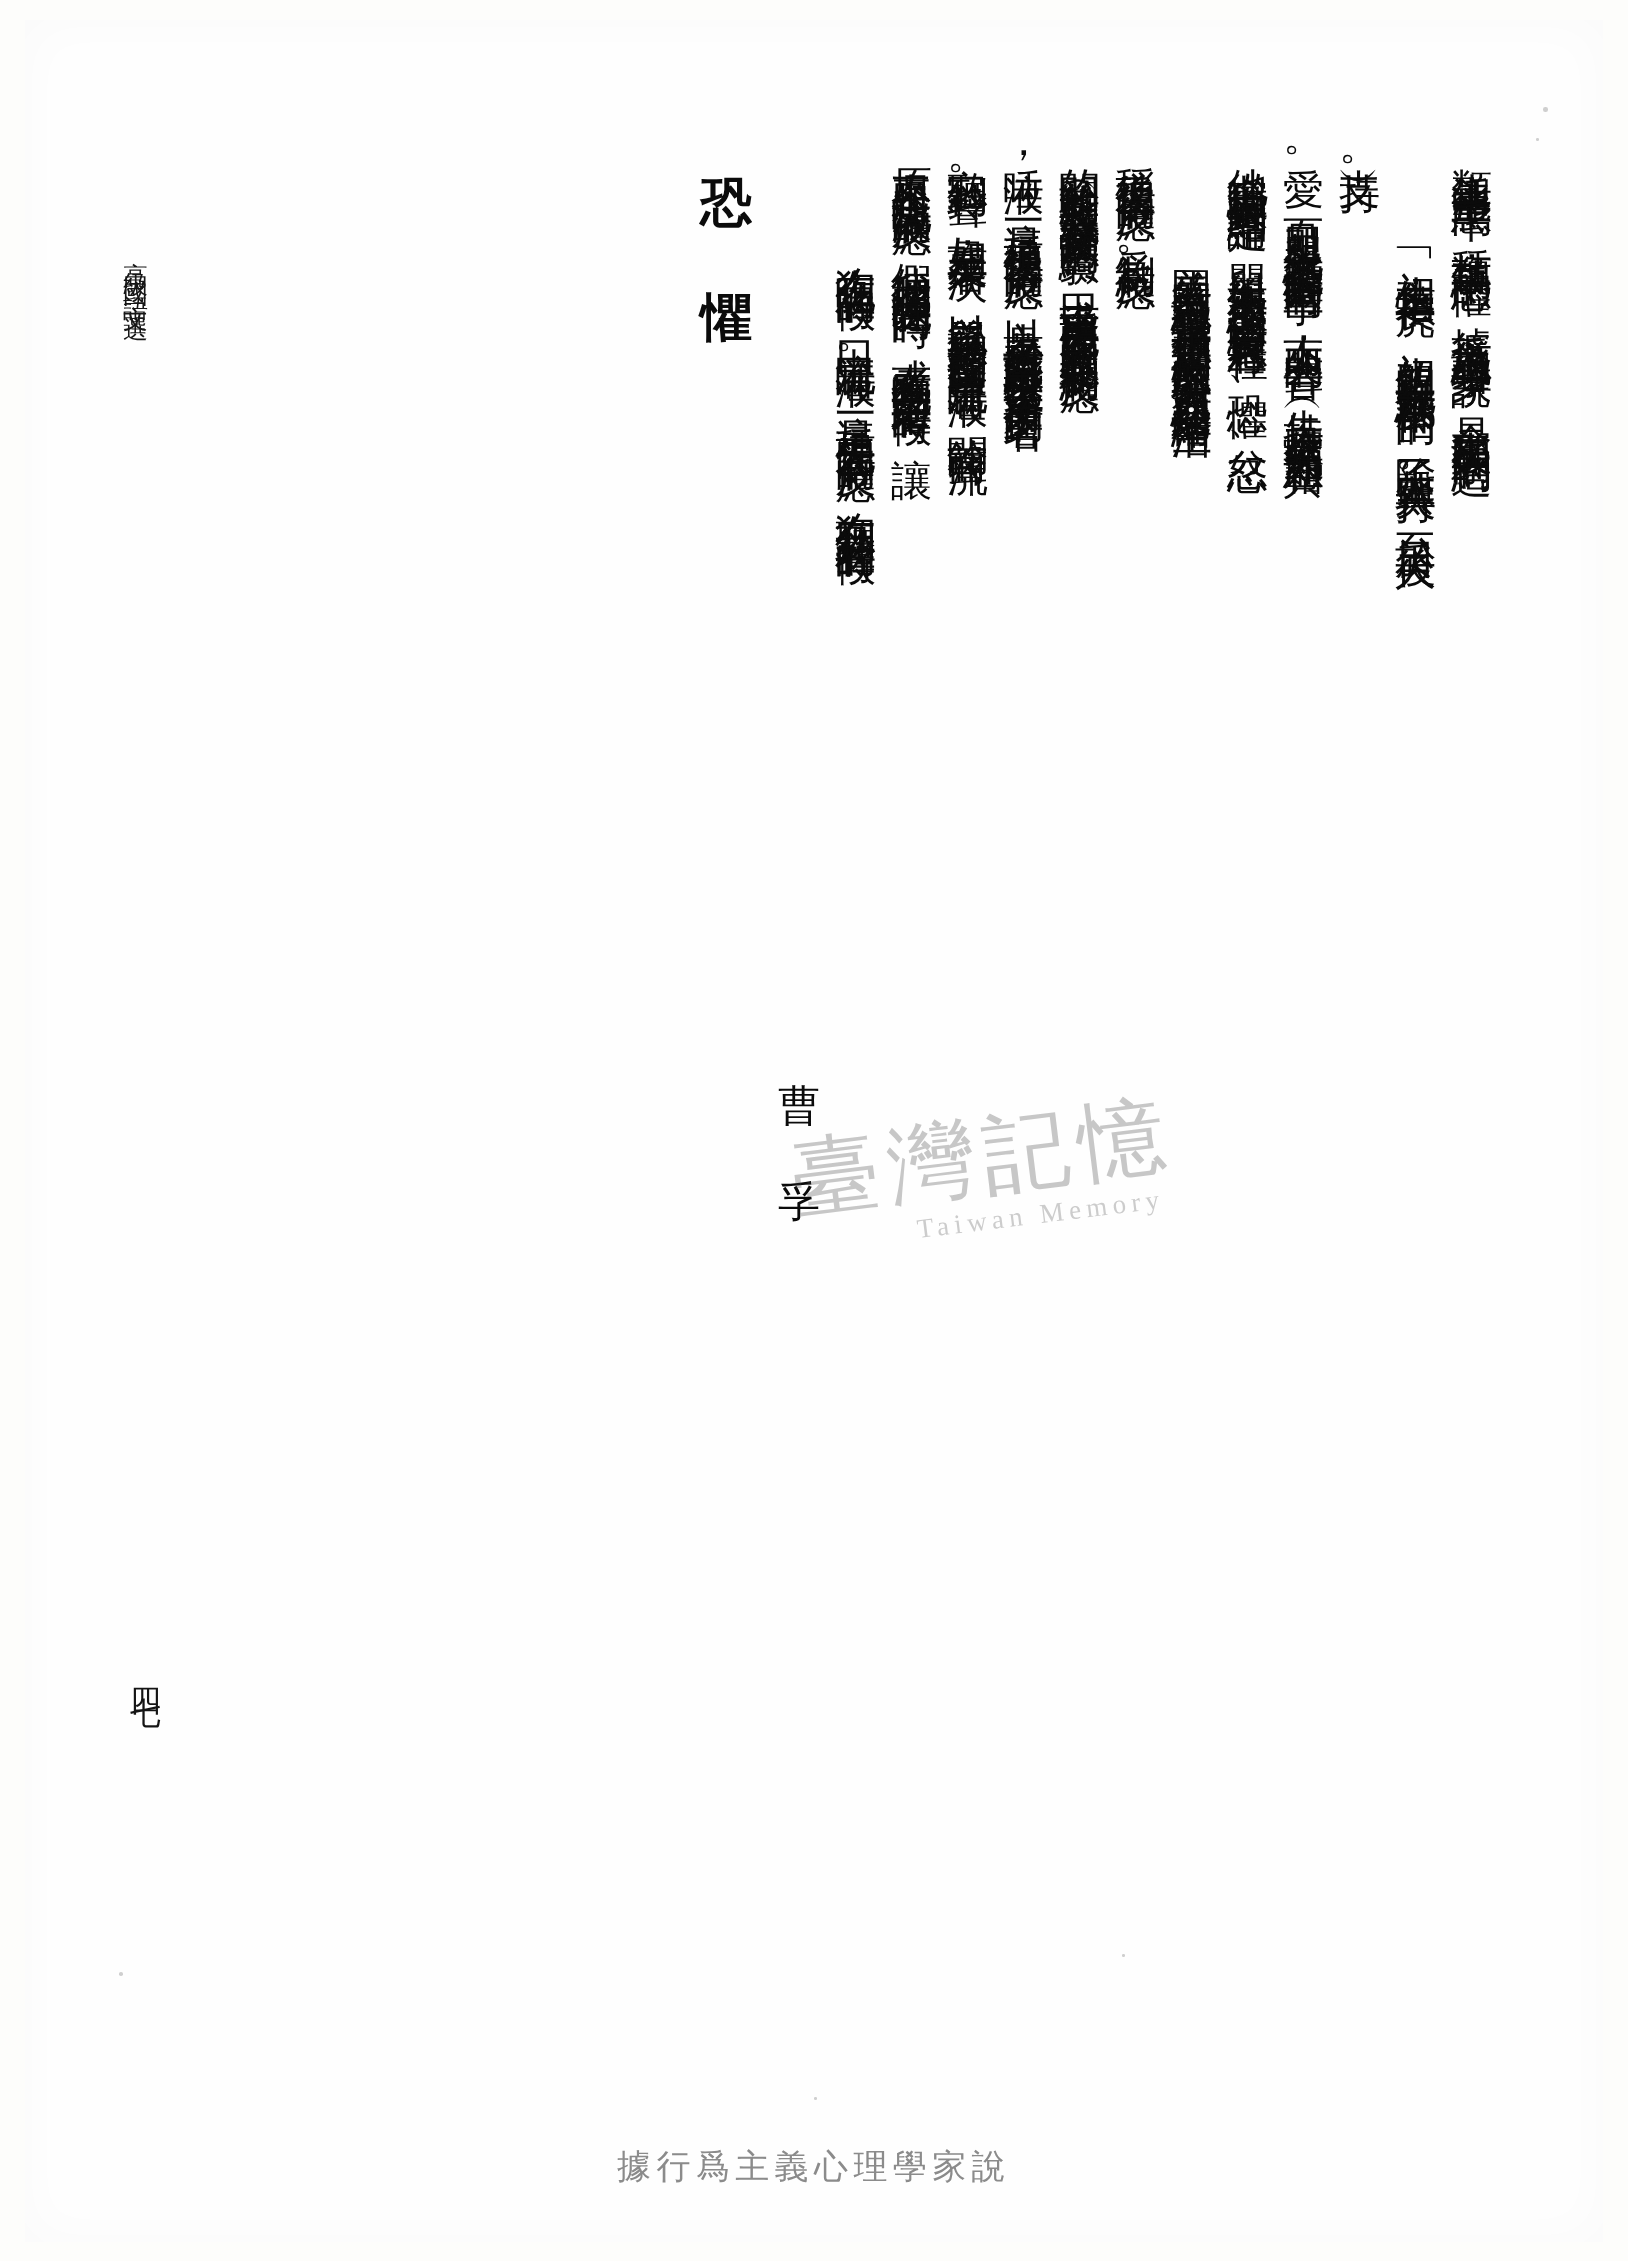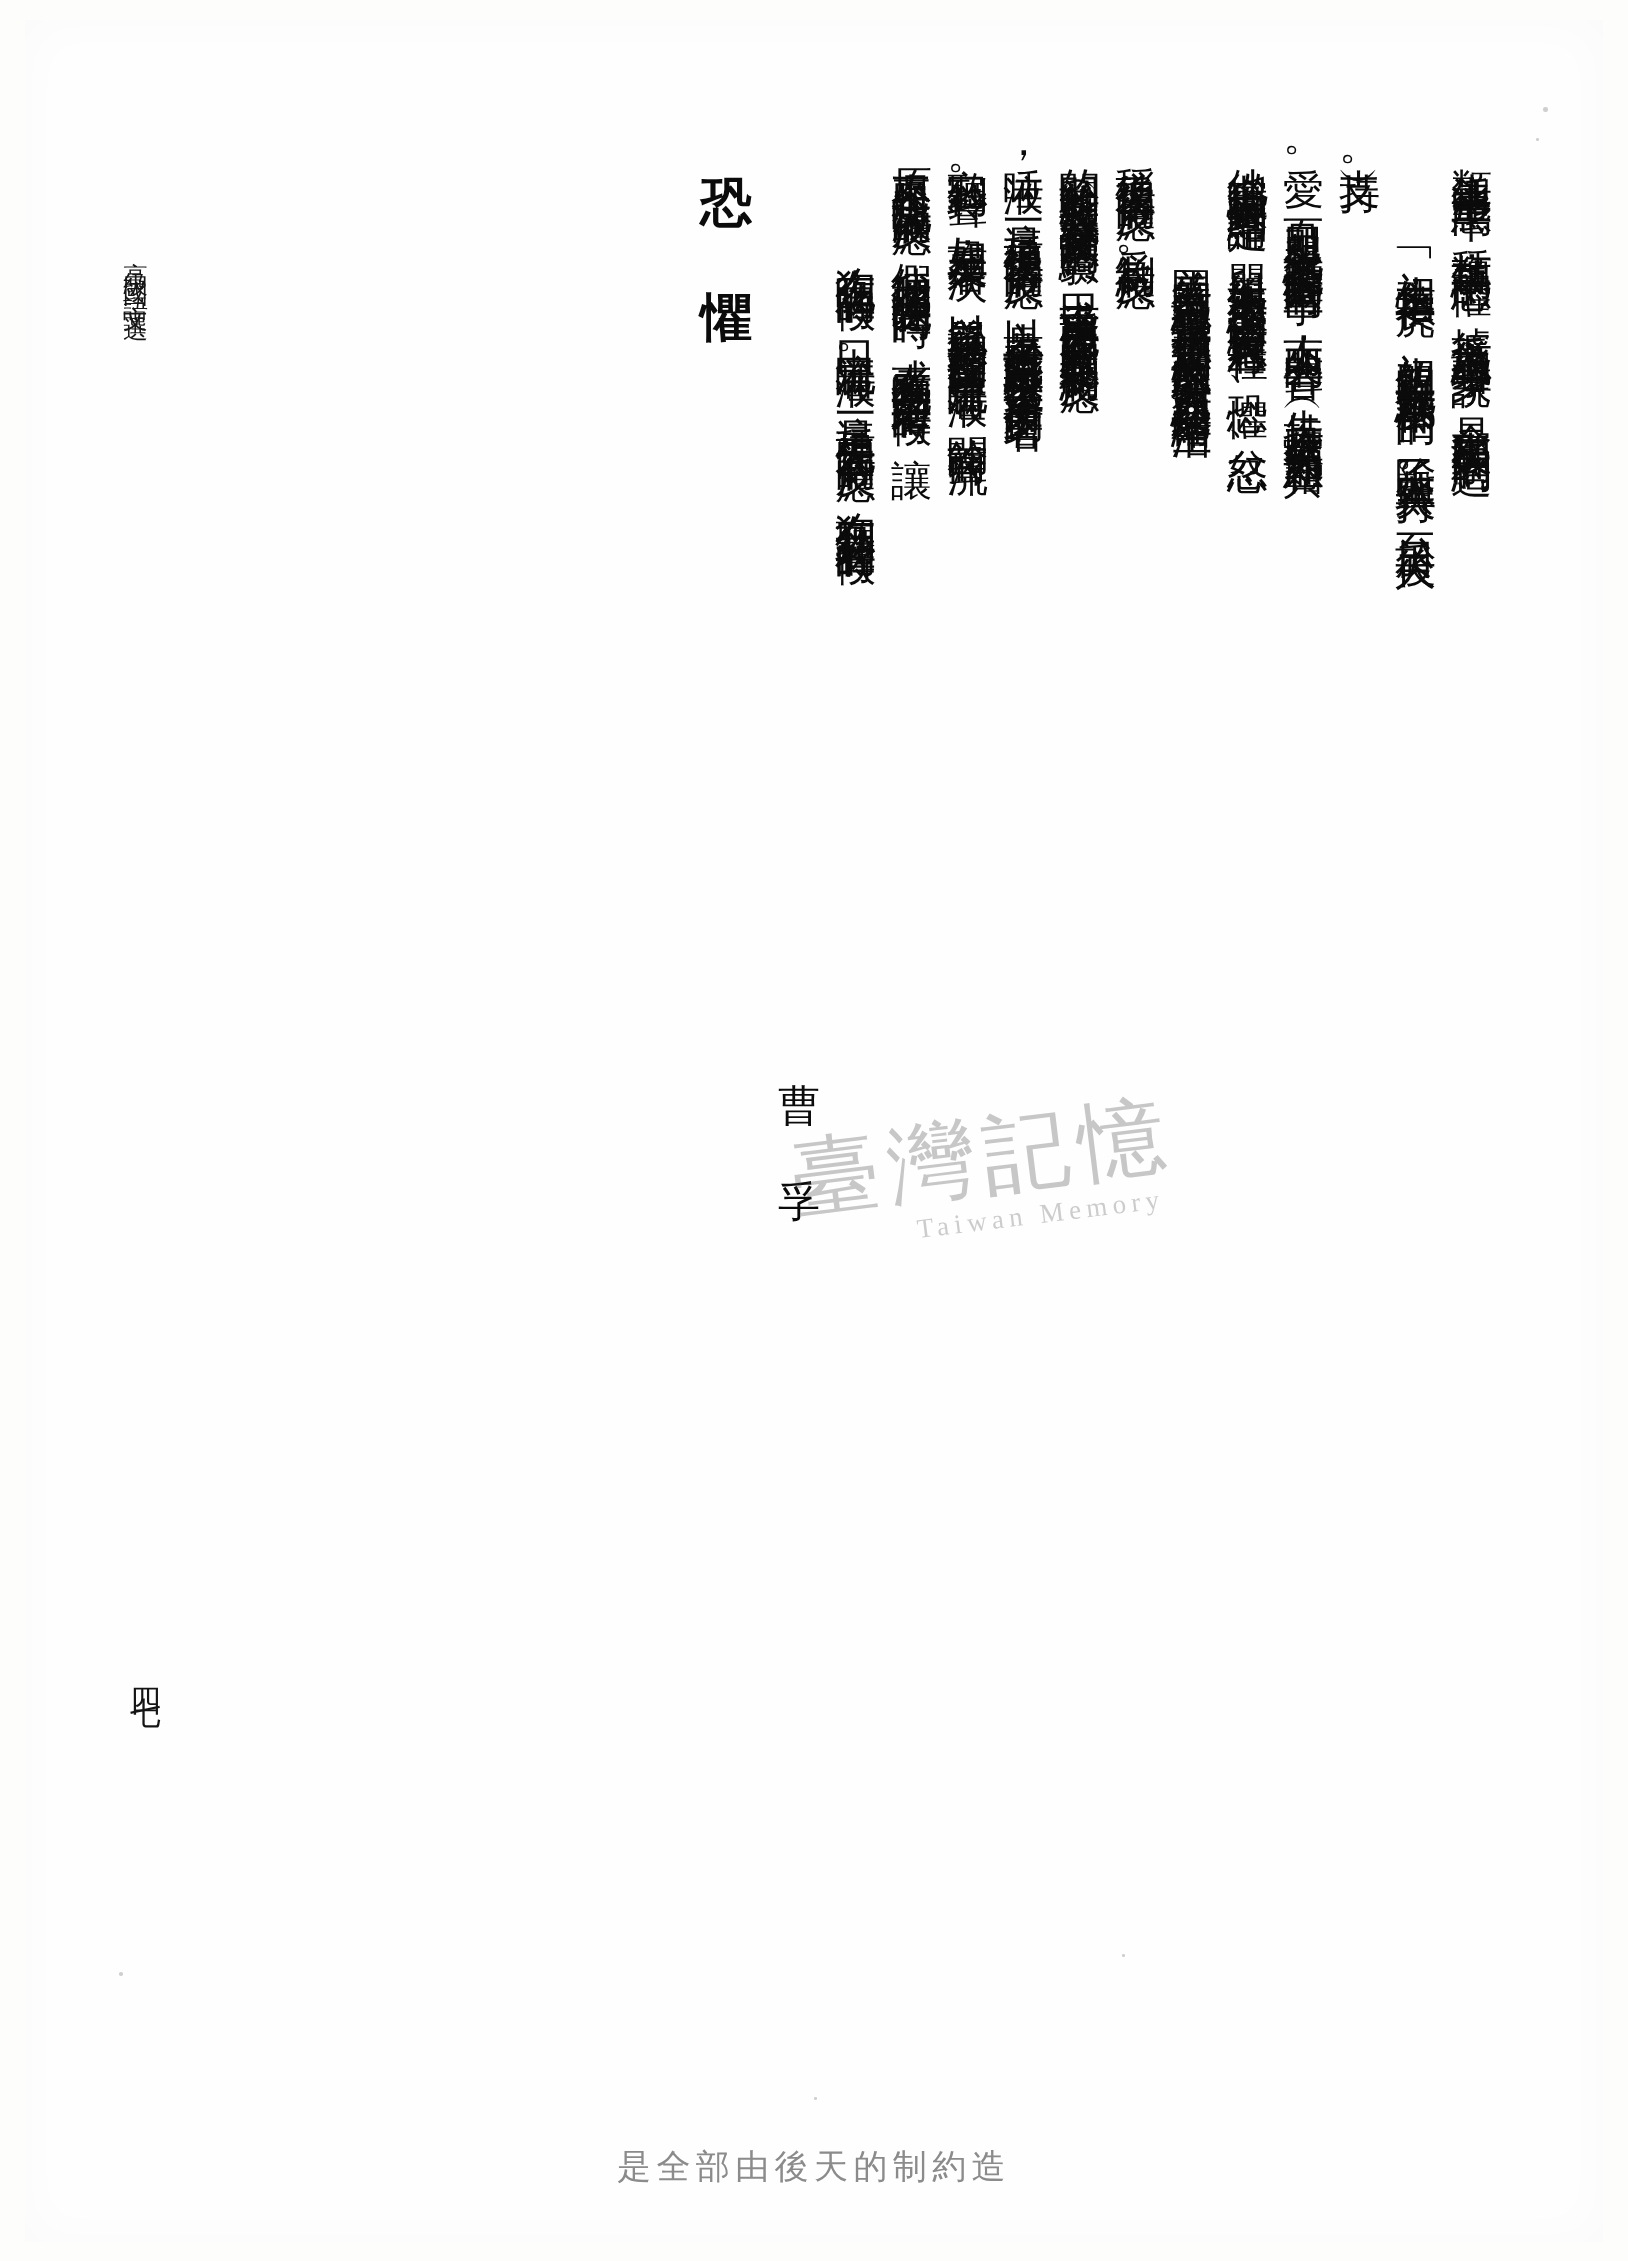--- a/index.html
+++ b/index.html
@@ -187,15 +187,15 @@
 
   <div id="running-head">高級國語文選</div>
 
   <div id="page-number">四七</div>
 
   <div id="watermark">
     <div class="cn">臺灣記憶</div>
     <div class="en">Taiwan Memory</div>
   </div>
 
-  <div id="footer-stamp">是全部由後天的制約造</div>
+  <div id="footer-stamp">據行爲主義心理學家說</div>
 </div>
 
 
 </body></html>

